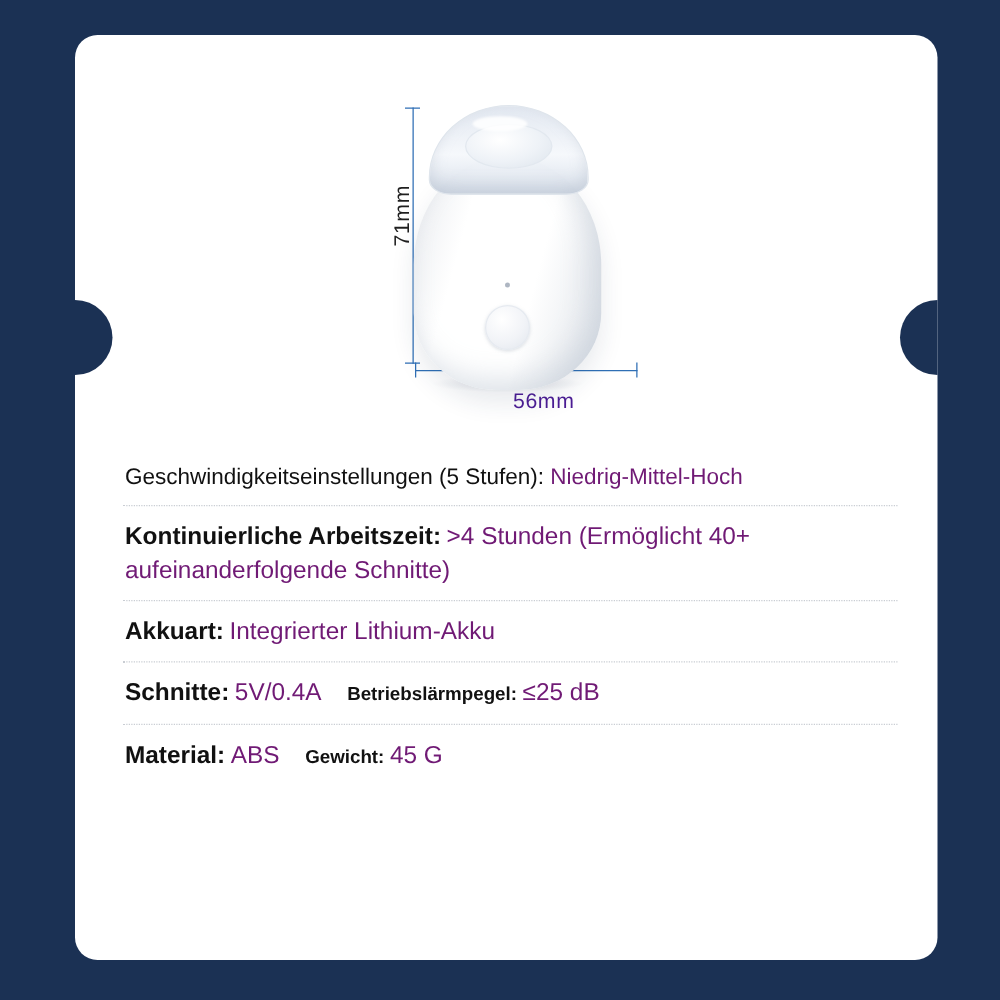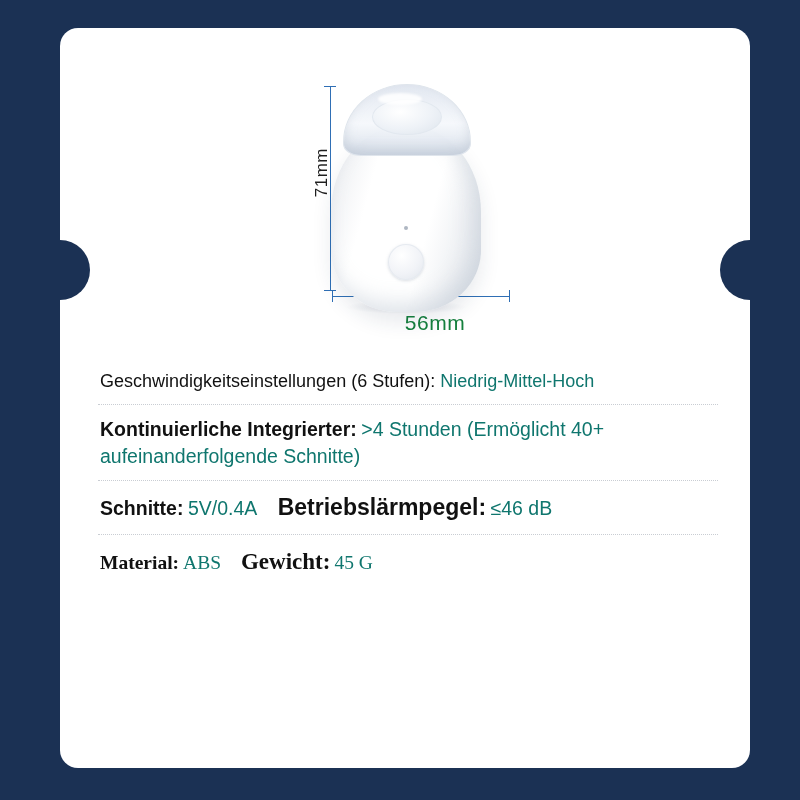--- a/index.html
+++ b/index.html
@@ -164,52 +164,51 @@
     writing-mode: vertical-rl;
     transform: rotate(180deg);
     letter-spacing: 0.5px;
   }
   .dim-label-h {
     position: absolute;
     left: 300px;
     top: 283px;
     width: 150px;
     text-align: center;
-    font-size: 21px;
-    color: #15803d;
+    font-size: 17px;
+    color: #4c1d95;
     letter-spacing: 0.5px;
   }
 
   
   .specs {
     position: absolute;
     left: 38px;
     top: 330px;
     width: 620px;
   }
   .spec-row {
     padding: 11px 2px 11px 2px;
     border-bottom: 1px dotted #c9cdd3;
     line-height: 1.35;
   }
   .spec-row:last-child {
     border-bottom: none;
-    font-family: Liberation Serif, serif;
   }
   .spec-row .k {
     font-size: 19.5px;
     font-weight: bold;
     color: #111111;
   }
   .spec-row .v {
     font-size: 19.5px;
-    color: #0f766e;
+    color: #701a75;
   }
   .spec-row .k2 {
-    font-size: 23px;
+    font-size: 15px;
     font-weight: bold;
     color: #111111;
     margin-left: 16px;
   }
   .spec-row.first .k {
     font-weight: normal;
   }
   .spec-row.first {
     font-size: 18px;
   }
@@ -245,36 +244,40 @@
         <div class="device-cap">
           <div class="device-cap-inner"></div>
           <div class="device-cap-shine"></div>
         </div>
       </div>
     </div>
 
     <div class="specs">
 
       <div class="spec-row first">
-        <span class="k">Geschwindigkeitseinstellungen (6 Stufen):</span>
+        <span class="k">Geschwindigkeitseinstellungen (5 Stufen):</span>
         <span class="v">Niedrig-Mittel-Hoch</span>
       </div>
 
       <div class="spec-row">
-        <span class="k">Kontinuierliche Integrierter:</span>
+        <span class="k">Kontinuierliche Arbeitszeit:</span>
         <span class="v">&gt;4 Stunden (Ermöglicht 40+ aufeinanderfolgende Schnitte)</span>
       </div>
 
 
+      <div class="spec-row">
+        <span class="k">Akkuart:</span>
+        <span class="v">Integrierter Lithium-Akku</span>
+      </div>
 
       <div class="spec-row">
         <span class="k">Schnitte:</span>
         <span class="v">5V/0.4A</span>
         <span class="k2">Betriebslärmpegel:</span>
-        <span class="v">≤46 dB</span>
+        <span class="v">≤25 dB</span>
       </div>
 
       <div class="spec-row">
         <span class="k">Material:</span>
         <span class="v">ABS</span>
         <span class="k2">Gewicht:</span>
         <span class="v">45 G</span>
       </div>
 
     </div>

